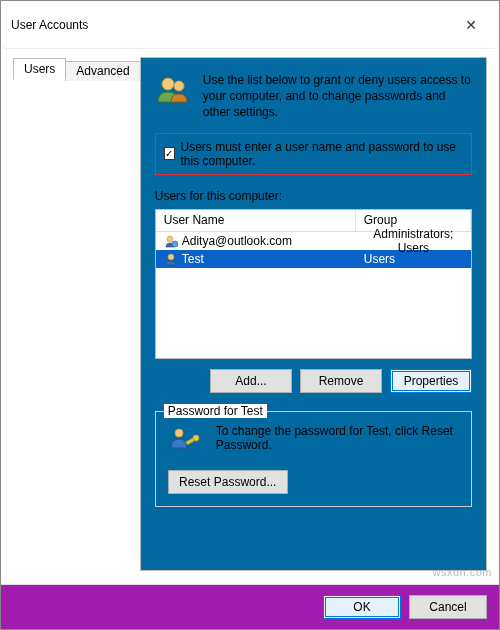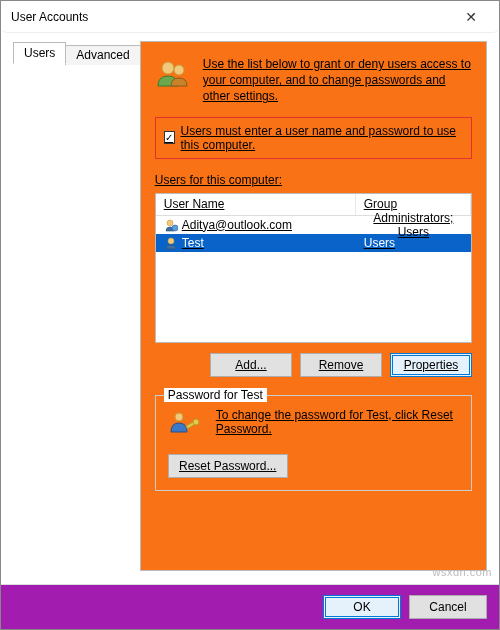--- a/index.html
+++ b/index.html
@@ -13,21 +13,21 @@
     }
     .window {
       width: 500px;
       height: 630px;
       border: 1px solid #888;
       background: #fff;
       display: flex;
       flex-direction: column;
     }
     .titlebar {
-      height: 32px;
+      height: 48px;
       display: flex;
       align-items: center;
       padding: 0 8px 0 10px;
       background: #fff;
       border-bottom: 1px solid #eee;
       border-radius: 6px;
     }
     .titlebar .title {
       flex: 1;
       font-size: 12px;
@@ -72,27 +72,26 @@
       border-bottom: 1px solid #fff;
       z-index: 3;
     }
     .tab:not(.active) {
       background: #f4f4f4;
       top: 2px;
       padding-top: 2px;
     }
     .panel {
       border: 1px solid #bbb;
-      background: #f97316;
+      background: #0369a1;
       flex: 1;
       padding: 14px 14px 12px 14px;
       display: flex;
       flex-direction: column;
       z-index: 1;
-      text-decoration: underline;
     }
     .intro-row {
       display: flex;
       gap: 12px;
       align-items: flex-start;
       margin-bottom: 12px;
     }
     .users-icon svg { display: block; }
     .intro-text {
       font-size: 12px;

